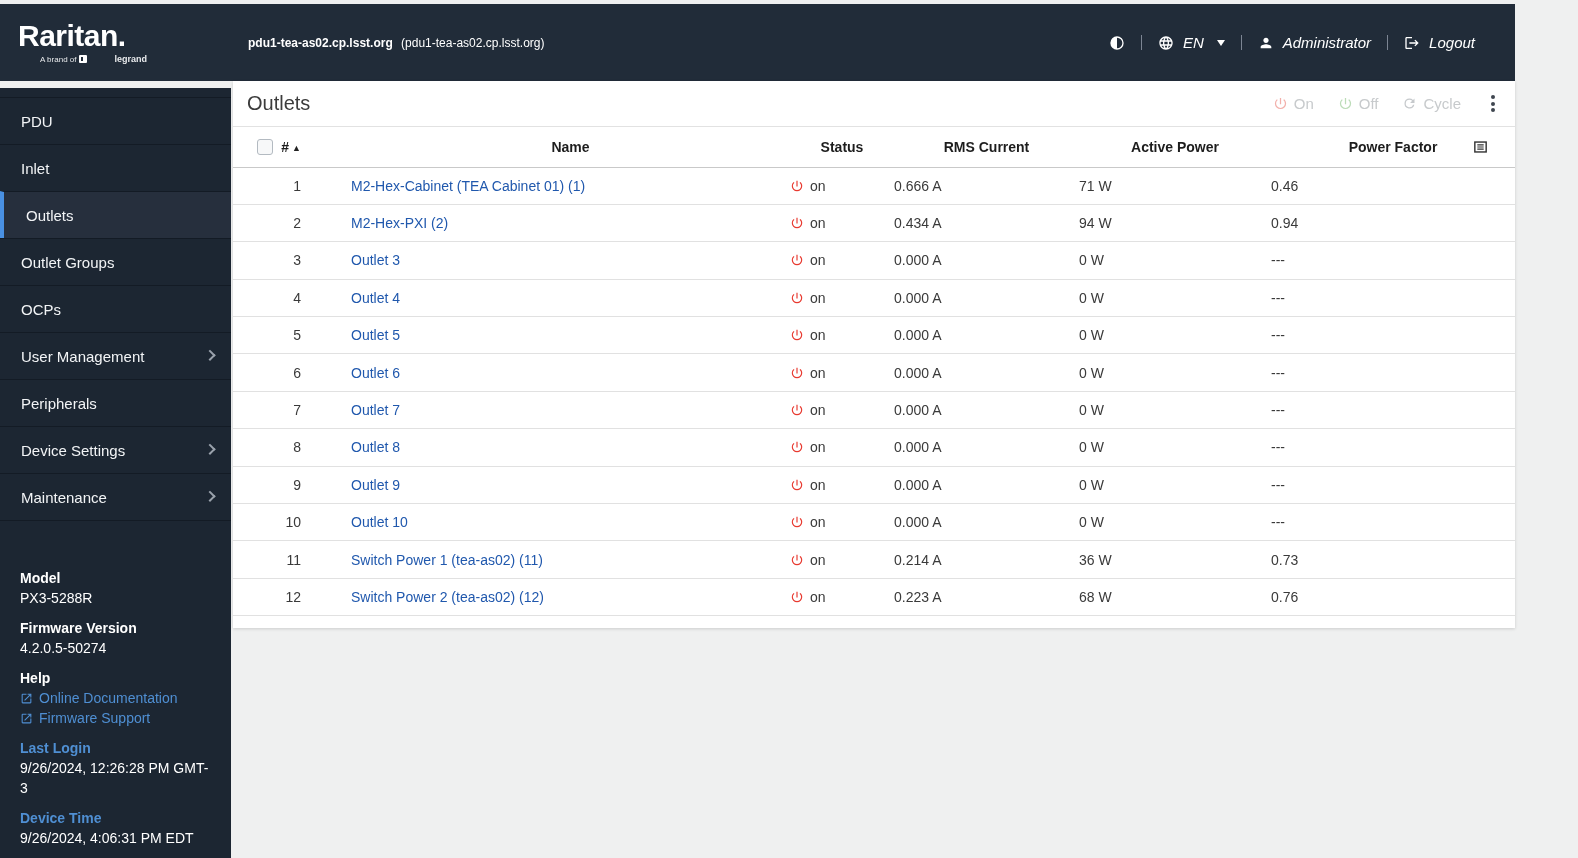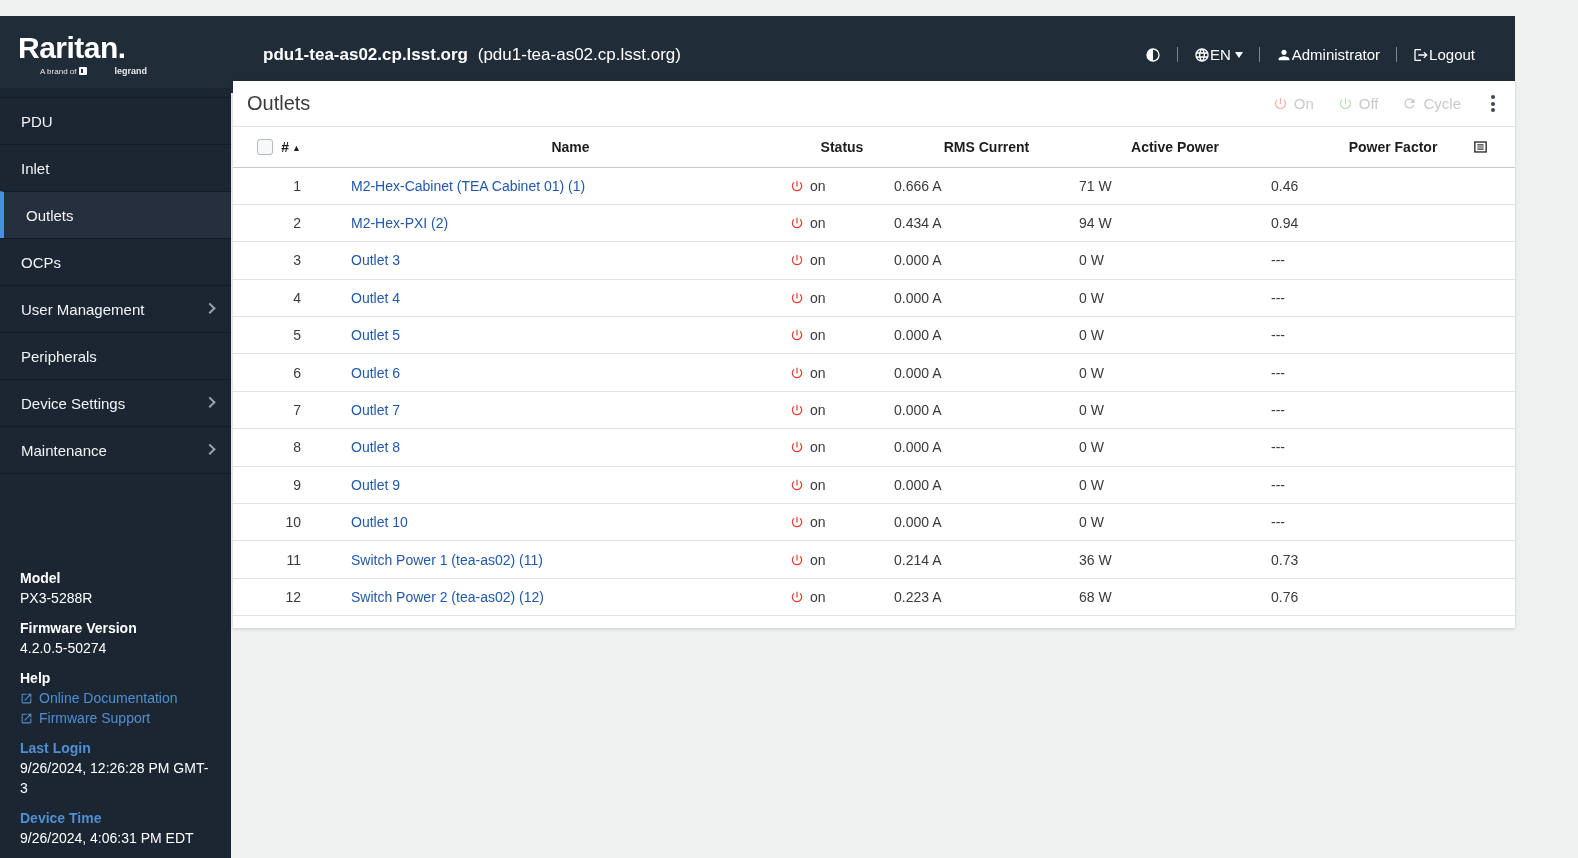--- a/index.html
+++ b/index.html
@@ -5,38 +5,38 @@
   * { box-sizing: border-box; }
   html,body { margin:0; padding:0; }
   body {
     width:1578px; height:858px; position:relative; overflow:hidden;
     background: var(--page-bg, #eff0f0);
     font-family: "Liberation Sans", sans-serif;
   }
 
   
   .app-header {
-    position:absolute; left:0; top:16px; width:1515px; height:77px;
+    position:absolute; left:0; top:4px; width:1515px; height:77px;
     background: var(--header-bg, #212c39);
     display:flex; align-items:center;
   }
   .logo { width:231px; flex:none; padding-left:18px; display:flex; flex-direction:column; align-items:flex-start; }
   .brand { font-size:30px; font-weight:bold; color:#fff; letter-spacing:-0.5px; line-height:30px; }
   .tagline { font-size:8px; color:#e8eaec; margin-top:3px; margin-left:22px; display:flex; align-items:center; gap:3px; }
   .lg-box { display:inline-block; width:8px; height:8px; background:#fff; border-radius:1px; position:relative; }
   .lg-box::after { content:""; position:absolute; left:2px; top:2px; width:2px; height:4px; background:var(--header-bg,#212c39); }
   .lg-name { font-weight:bold; font-size:9px;margin-left:24px; }
-  .device-title { margin-left:32px; font-size:17px; color:#fff; white-space:nowrap; }
+  .device-title { margin-left:17px; font-size:12px; color:#fff; white-space:nowrap; }
   .dev-name { font-weight:bold; }
   .dev-paren { font-weight:normal; margin-left:5px; }
   .header-actions { margin-left:auto; padding-right:40px; display:flex; align-items:center; font-size:15px; color:#fff; }
   .hicon { display:inline-flex; }
   .hicon svg { width:16px; height:16px; fill:#fff; display:block; }
   .hsep { width:1px; height:15px; background:#7c8593; margin:0 16px; }
-  .lang, .user, .logout { display:flex; align-items:center; gap:0; cursor:pointer; }
+  .lang, .user, .logout { display:flex; align-items:center; gap:9px; cursor:pointer;font-style:italic; }
   .caret { width:0; height:0; border-left:4.5px solid transparent; border-right:4.5px solid transparent; border-top:6px solid #fff; margin-left:4px; }
   .contrast-btn { cursor:pointer; display:flex; }
 
   
   .sidebar {
     position:absolute; left:0; top:88px; width:231px; height:781px;
     background: var(--sidebar-bg, #1c2632);
   }
   .menu { margin-top:9px; border-bottom:1px solid #131b25; }
   .menu-item {
@@ -172,20 +172,23 @@
       <div class="menu-item">
         <span class="menu-label">PDU</span>
       </div>
       <div class="menu-item">
         <span class="menu-label">Inlet</span>
       </div>
       <div class="menu-item selected">
         <span class="menu-label">Outlets</span>
       </div>
       <div class="menu-item">
+        <span class="menu-label">Outlet Groups</span>
+      </div>
+      <div class="menu-item">
         <span class="menu-label">OCPs</span>
       </div>
       <div class="menu-item">
         <span class="menu-label">User Management</span>
         <span class="chevron"></span>
       </div>
       <div class="menu-item">
         <span class="menu-label">Peripherals</span>
       </div>
       <div class="menu-item">

